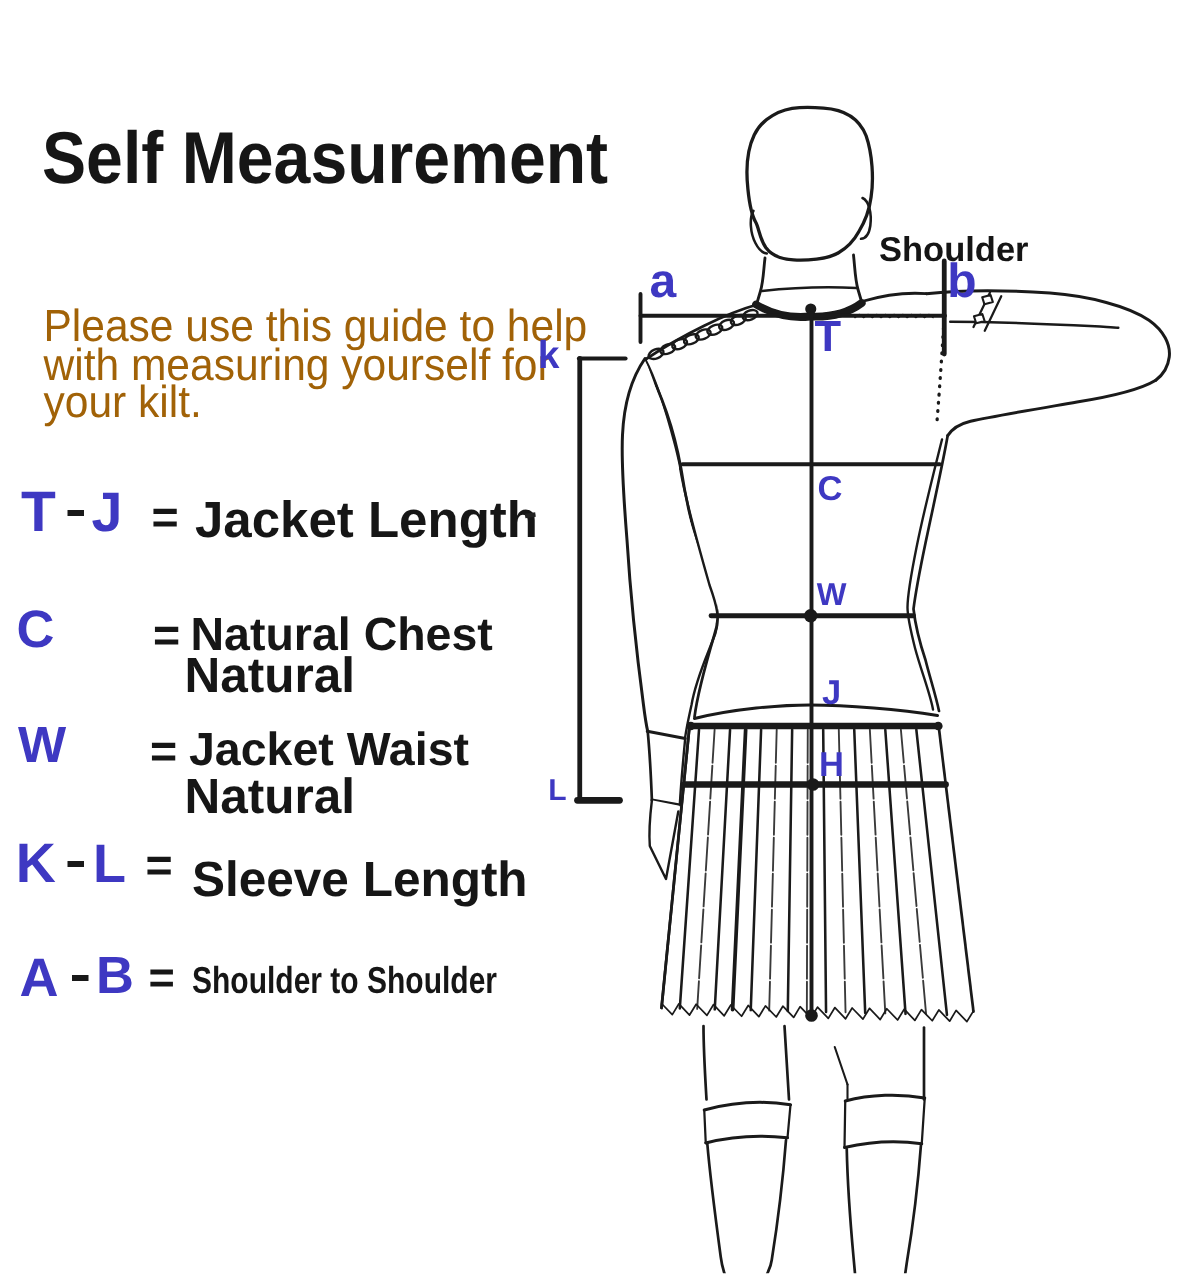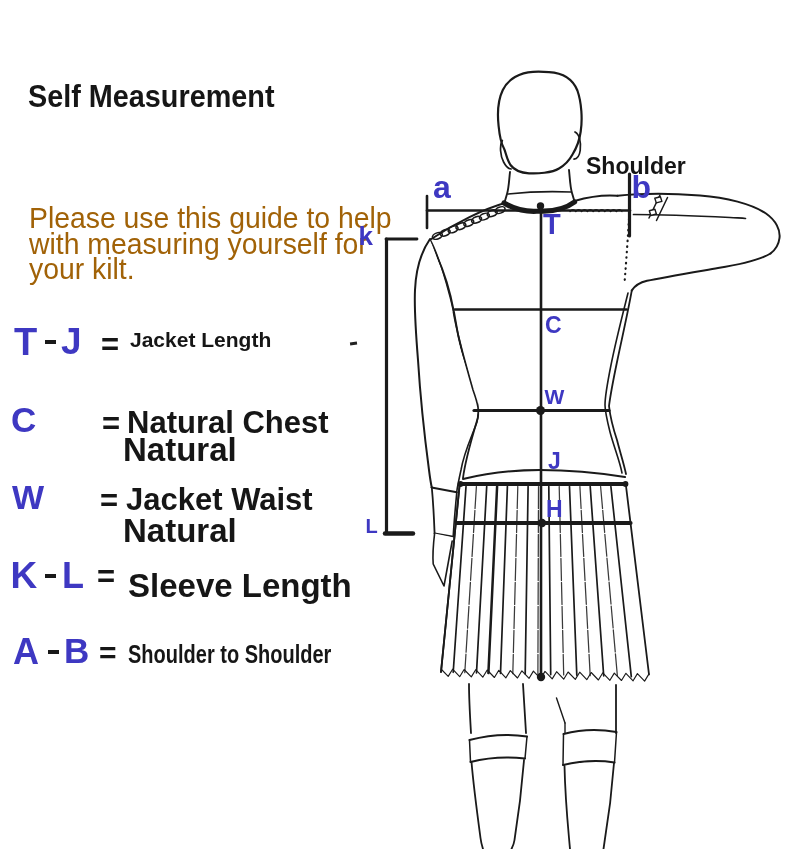--- a/index.html
+++ b/index.html
@@ -5,29 +5,29 @@
 html,body{margin:0;padding:0;width:794px;height:849px;background:#ffffff;overflow:hidden;}
 body{font-family:"Liberation Sans",sans-serif;position:relative;}
 .abs{position:absolute;white-space:nowrap;}
 .blue{color:#3e38c2;}
 .sqz{display:inline-block;transform-origin:0 100%;}
 .bk{color:#161616;font-weight:bold;}
 </style>
 </head>
 <body>
 
-<div class="abs bk" style="left:28px;top:78px;font-size:32px;"><span class="sqz" style="transform:scaleX(0.90);">Self Measurement</span></div>
+<div class="abs bk" style="left:28px;top:78px;font-size:49px;"><span class="sqz" style="transform:scaleX(0.90);">Self Measurement</span></div>
 
 <div class="abs" style="left:29px;top:205px;font-size:30px;line-height:25.5px;color:#a16207;"><span class="sqz" style="transform:scaleX(0.945);">Please use this guide to help<br>with measuring yourself for<br>your kilt.</span></div>
 
 <div class="abs blue" style="left:14px;top:321px;font-size:38px;font-weight:bold;">T</div>
 <div class="abs" style="left:45px;top:339.5px;width:11px;height:4px;background:#191919;"></div>
 <div class="abs blue" style="left:61px;top:321px;font-size:37px;font-weight:bold;">J</div>
 <div class="abs bk" style="left:101px;top:327px;font-size:31px;">=</div>
-<div class="abs bk" style="left:130px;top:327.5px;font-size:21px;">Jacket Length</div>
+<div class="abs bk" style="left:130px;top:327.5px;font-size:34px;">Jacket Length</div>
 <div class="abs" style="left:350px;top:342px;width:7px;height:2.6px;background:#222;transform:rotate(-8deg);"></div>
 
 <div class="abs blue" style="left:11px;top:399.5px;font-size:35px;font-weight:bold;">C</div>
 <div class="abs bk" style="left:102px;top:406px;font-size:31px;">=</div>
 <div class="abs bk" style="left:127px;top:404.5px;font-size:31px;">Natural Chest</div>
 <div class="abs bk" style="left:123px;top:431px;font-size:33px;">Natural</div>
 
 <div class="abs blue" style="left:12px;top:478px;font-size:34px;font-weight:bold;">W</div>
 <div class="abs bk" style="left:100px;top:483px;font-size:31px;">=</div>
 <div class="abs bk" style="left:126px;top:481.5px;font-size:31px;">Jacket Waist</div>

